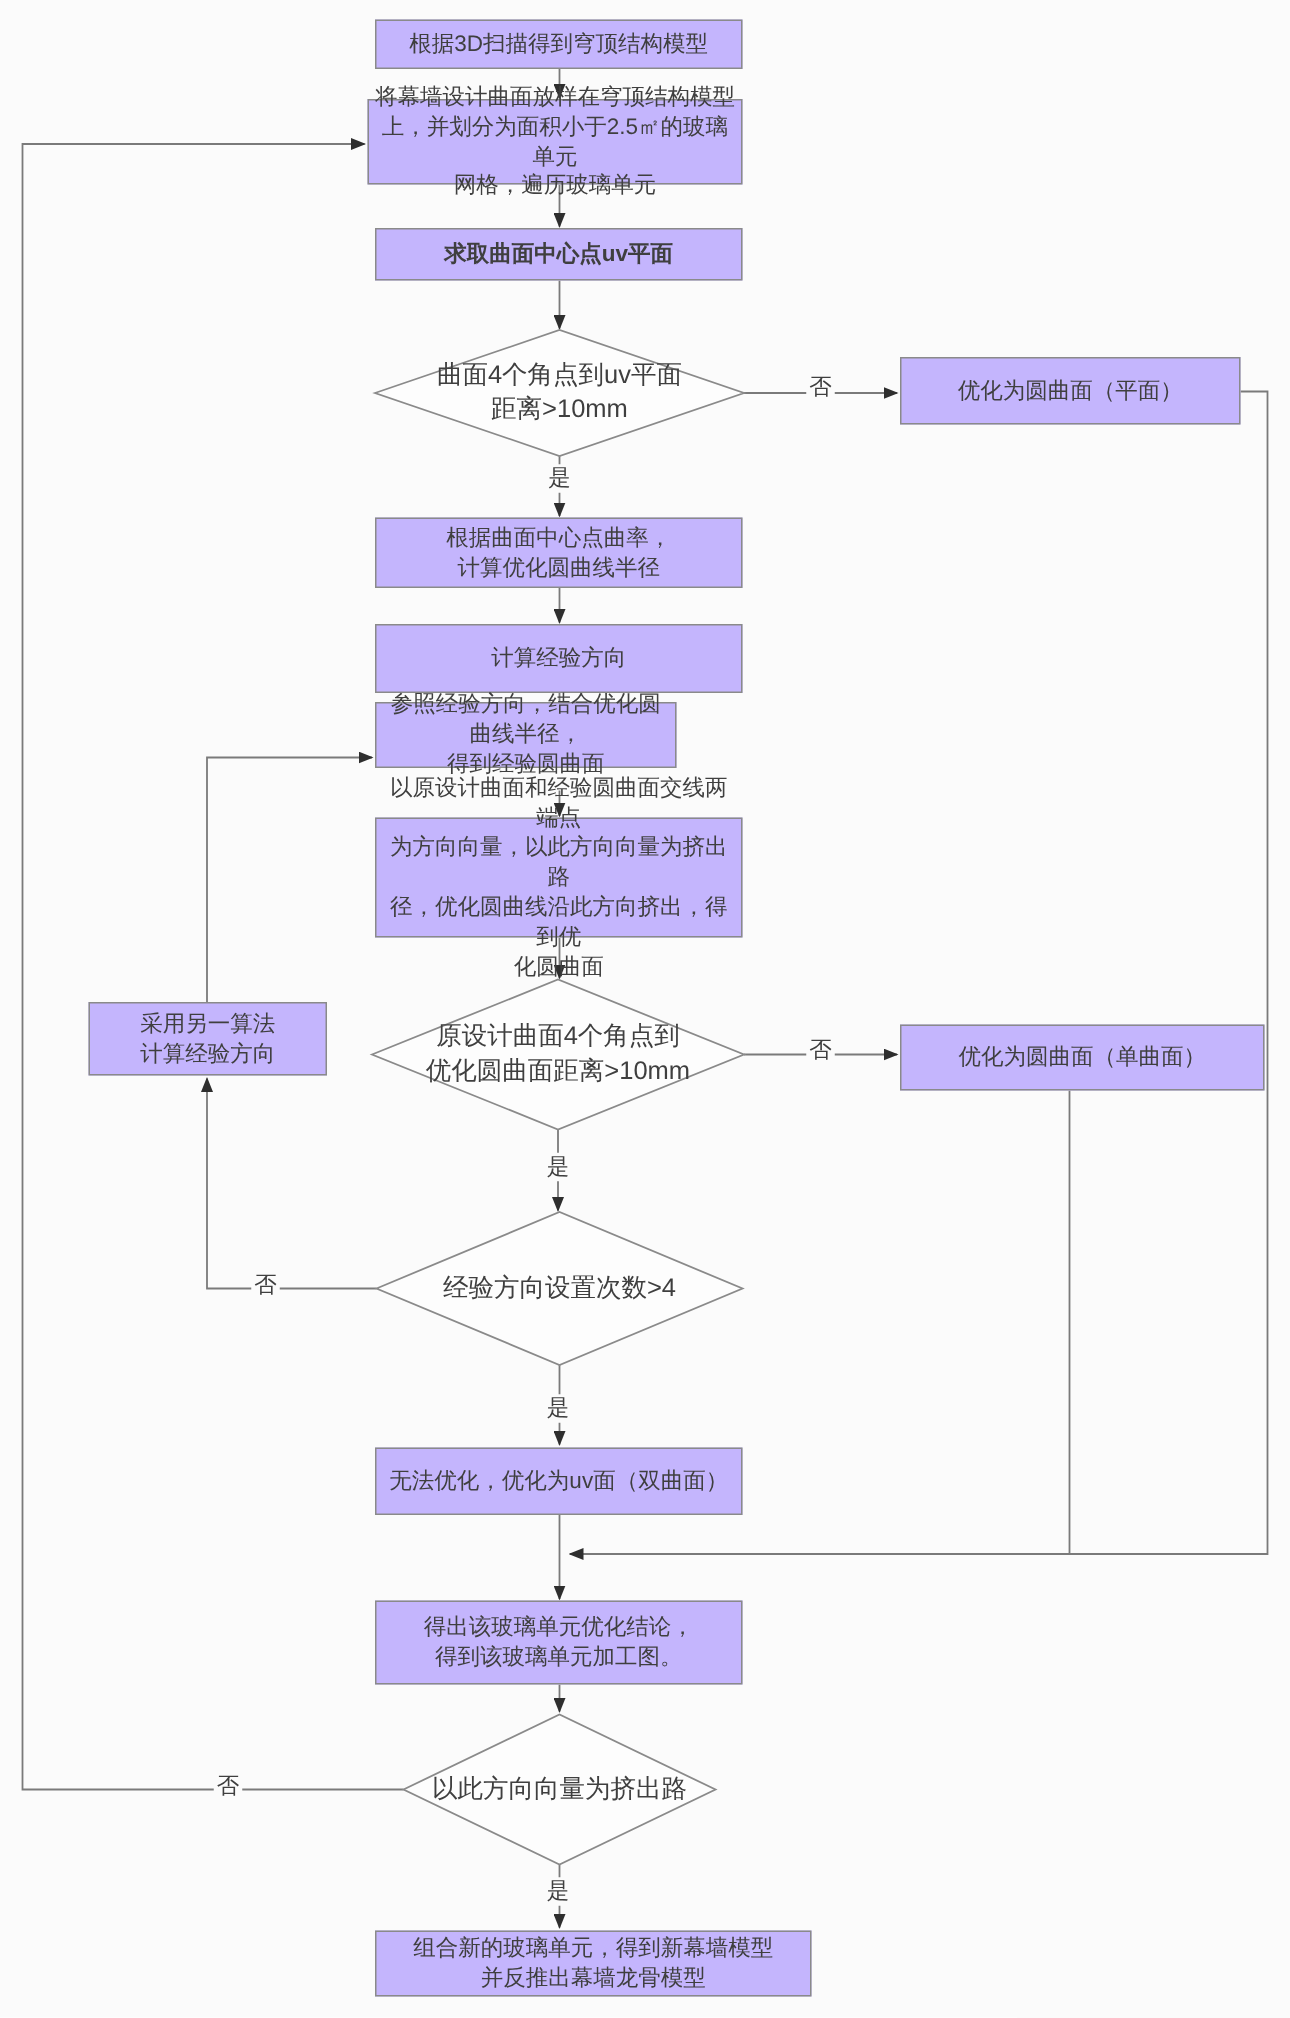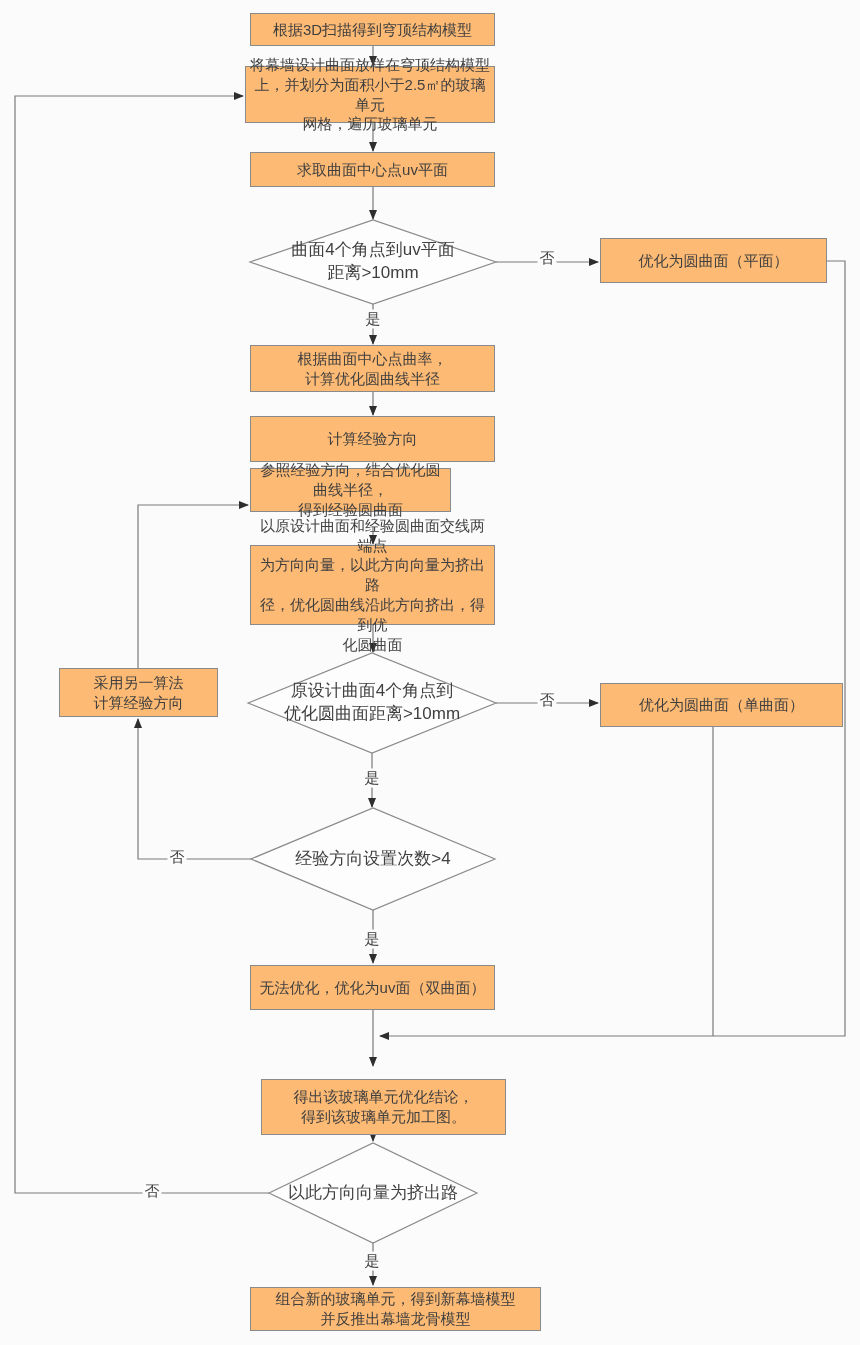--- a/index.html
+++ b/index.html
@@ -8,21 +8,21 @@
     width:860px;height:1345px;
     background:#fbfbfb;
     font-family:"Liberation Sans","DejaVu Sans",sans-serif;
     overflow:hidden;
   }
   #wires{position:absolute;left:0;top:0;width:860px;height:1345px;}
   .node{
     position:absolute;
     box-sizing:border-box;
     border:1px solid #8a8a8a;
-    background:#fdba74;
+    background:#c4b5fd;
     color:#3f3f3f;
     font-size:15px;
     line-height:1.32;
     display:flex;align-items:center;justify-content:center;
     text-align:center;
     white-space:pre-line;
     padding:2px 4px;
   }
   .diamond-label{
     position:absolute;
@@ -86,21 +86,21 @@
     <polygon points="251,859 373,808 495,859 373,910" fill="#fdfdfd" stroke="#8a8a8a" stroke-width="1.2"></polygon>
     <polygon points="269,1193 373,1143 477,1193 373,1243" fill="#fdfdfd" stroke="#8a8a8a" stroke-width="1.2"></polygon>
   </svg>
 
   <div class="node" style="left:250px;top:13px;width:245px;height:33px;">根据3D扫描得到穹顶结构模型</div>
 
   <div class="node" style="left:245px;top:66px;width:250px;height:57px;">将幕墙设计曲面放样在穹顶结构模型
 上，并划分为面积小于2.5㎡的玻璃单元
 网格，遍历玻璃单元</div>
 
-  <div class="node" style="left:250px;top:152px;width:245px;height:35px;">求取曲面中心点uv平面</div>
+  <div class="node" style="left:250px;top:152px;width:245px;height:35px;font-weight:bold;">求取曲面中心点uv平面</div>
 
   <div class="node" style="left:600px;top:238px;width:227px;height:45px;">优化为圆曲面（平面）</div>
 
   <div class="node" style="left:250px;top:345px;width:245px;height:47px;">根据曲面中心点曲率，
 计算优化圆曲线半径</div>
 
   <div class="node" style="left:250px;top:416px;width:245px;height:46px;">计算经验方向</div>
 
   <div class="node" style="left:250px;top:468px;width:201px;height:44px;">参照经验方向，结合优化圆曲线半径，
 得到经验圆曲面</div>
@@ -110,21 +110,21 @@
 径，优化圆曲线沿此方向挤出，得到优
 化圆曲面</div>
 
   <div class="node" style="left:59px;top:668px;width:159px;height:49px;">采用另一算法
 计算经验方向</div>
 
   <div class="node" style="left:600px;top:683px;width:243px;height:44px;">优化为圆曲面（单曲面）</div>
 
   <div class="node" style="left:250px;top:965px;width:245px;height:45px;">无法优化，优化为uv面（双曲面）</div>
 
-  <div class="node" style="left:261px;top:1067px;width:245px;height:56px;margin-top:12px;">得出该玻璃单元优化结论，
+  <div class="node" style="left:250px;top:1067px;width:245px;height:56px;">得出该玻璃单元优化结论，
 得到该玻璃单元加工图。</div>
 
   <div class="node" style="left:250px;top:1287px;width:291px;height:44px;">组合新的玻璃单元，得到新幕墙模型
 并反推出幕墙龙骨模型</div>
 
   <div class="diamond-label" style="left:260px;top:227px;width:226px;height:70px;">曲面4个角点到uv平面
 距离&gt;10mm</div>
 
   <div class="diamond-label" style="left:252px;top:665px;width:240px;height:76px;">原设计曲面4个角点到
 优化圆曲面距离&gt;10mm</div>

